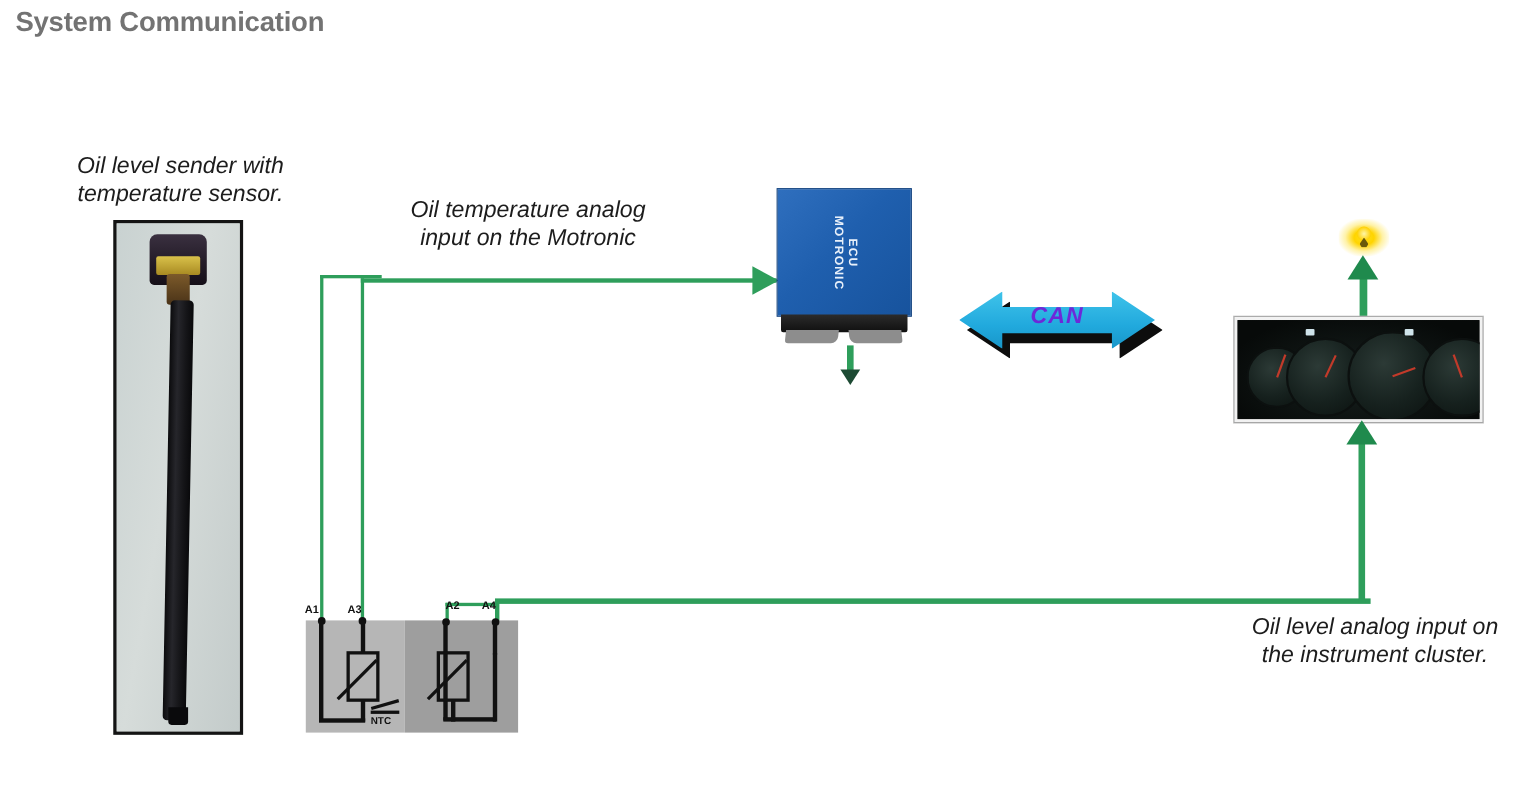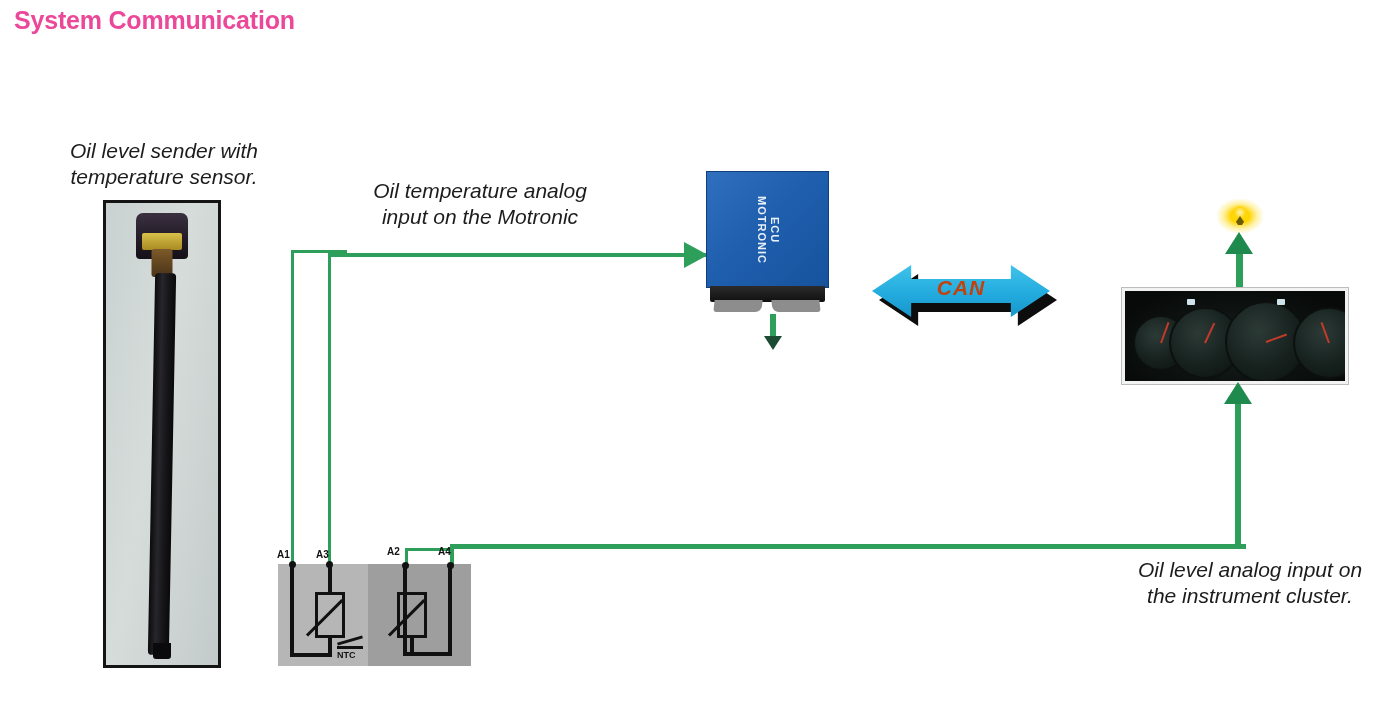--- a/index.html
+++ b/index.html
@@ -7,21 +7,21 @@
     width:1398px;height:717px;position:relative;overflow:hidden;
     background:#ffffff;
     font-family:"Liberation Sans","DejaVu Sans",sans-serif;
     color:#1a1a1a;
   }
   .page{position:absolute;inset:0;}
 
   
   .title{
     position:absolute;left:14px;top:6px;
-    font-size:25px;font-weight:bold;letter-spacing:-0.2px;color:#ec4899;
+    font-size:25px;font-weight:bold;letter-spacing:-0.2px;color:#737373;
   }
 
   
   .cap{
     position:absolute;
     font-style:italic;
     font-size:21px;
     line-height:1.22;
     color:#1c1c1c;
     white-space:pre-line;
@@ -121,21 +121,21 @@
     clip-path:polygon(0% 50%, 22% 0%, 22% 27%, 78% 27%, 78% 0%, 100% 50%, 78% 100%, 78% 73%, 22% 73%, 22% 100%);
   }
   .can-body{
     position:absolute;left:0;top:0;width:178px;height:52px;
     background:linear-gradient(180deg,#3fc3ea 0%,#21a9dd 60%,#1896c9 100%);
     clip-path:polygon(0% 50%, 22% 0%, 22% 27%, 78% 27%, 78% 0%, 100% 50%, 78% 100%, 78% 73%, 22% 73%, 22% 100%);
   }
   .can-text{
     position:absolute;left:0;top:11px;width:178px;text-align:center;
     font-size:21px;font-weight:bold;font-style:italic;
-    color:#c2410c;letter-spacing:1px;
+    color:#6d28d9;letter-spacing:1px;
   }
 
   
   .cluster{
     position:absolute;left:1122px;top:288px;width:226px;height:96px;
     background:#0a0d0c;border:3px solid #f2f2f2;box-sizing:border-box;
     box-shadow:0 0 0 1px #bdbdbd;
     overflow:hidden;
   }
   .cl-inner{position:absolute;inset:0;background:radial-gradient(ellipse at 50% 60%,#17201e 0%,#070a09 80%);}
@@ -276,21 +276,21 @@
 
   <div class="cap center" style="left:1108px;top:557px;width:284px;">Oil level analog input on
 the instrument cluster.</div>
 
   <div class="schem">
     <div class="schem-bg-l"></div>
     <div class="schem-bg-r"></div>
 
     <div class="pin-label" style="left:2px;top:-11px;">A1</div>
     <div class="pin-label" style="left:41px;top:-11px;">A3</div>
-    <div class="pin-label" style="left:112px;top:-14px;">A2</div>
+    <div class="pin-label" style="left:130px;top:-14px;">A2</div>
     <div class="pin-label" style="left:163px;top:-14px;">A4</div>
 
     <div class="pin-dot" style="left:14px;top:1px;"></div>
     <div class="pin-dot" style="left:51px;top:1px;"></div>
     <div class="pin-dot" style="left:127px;top:2px;"></div>
     <div class="pin-dot" style="left:172px;top:2px;"></div>
 
     <div class="sline" style="left:15px;top:4px;width:4px;height:92px;"></div>
     <div class="sline" style="left:15px;top:93px;width:42px;height:4px;"></div>
     <div class="sline" style="left:53px;top:4px;width:4px;height:30px;"></div>

